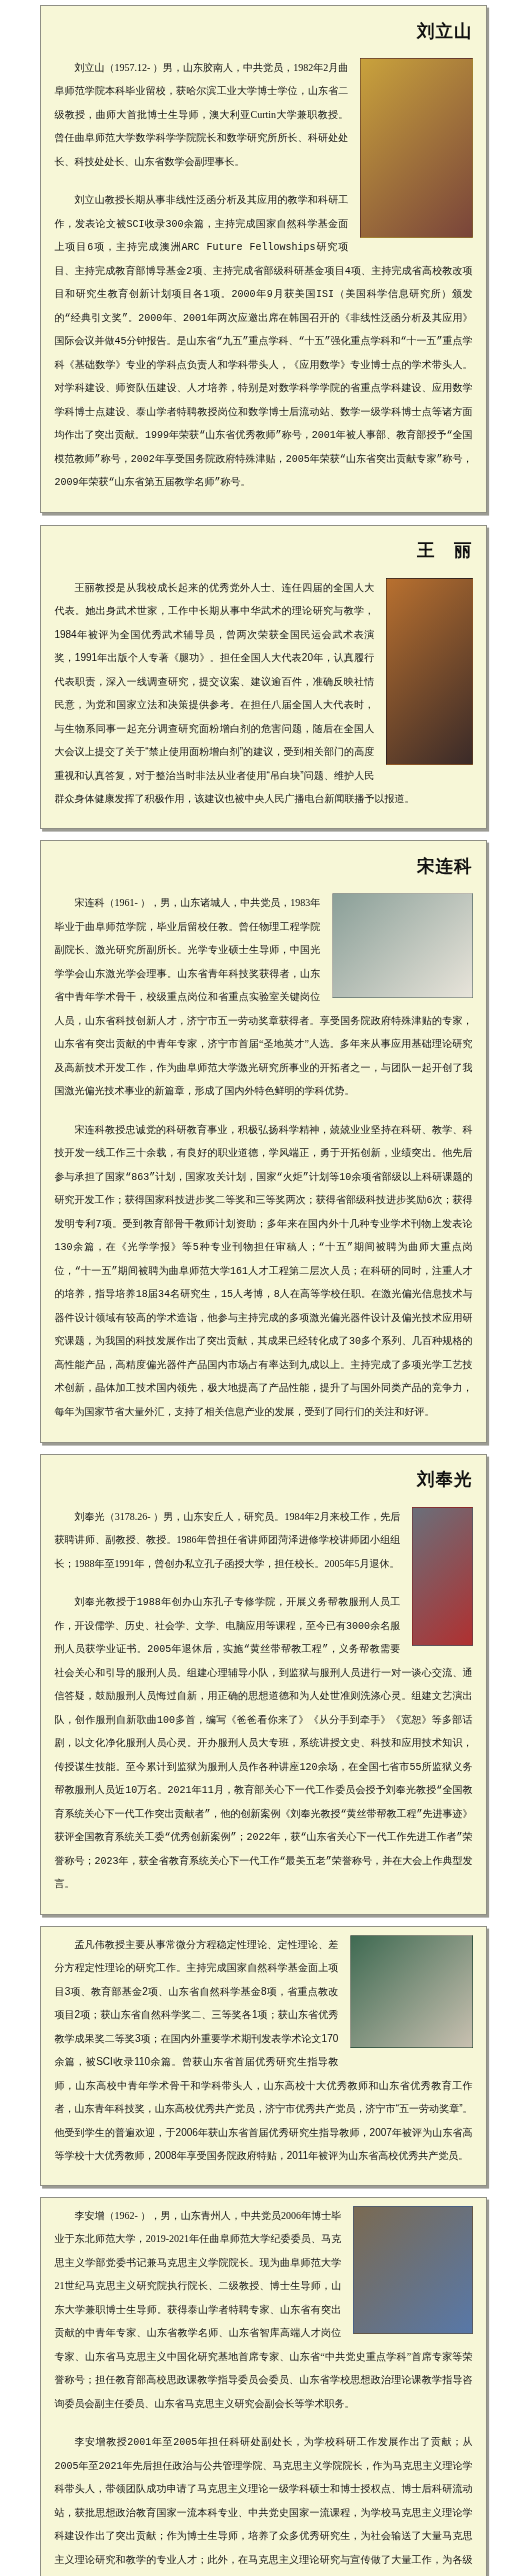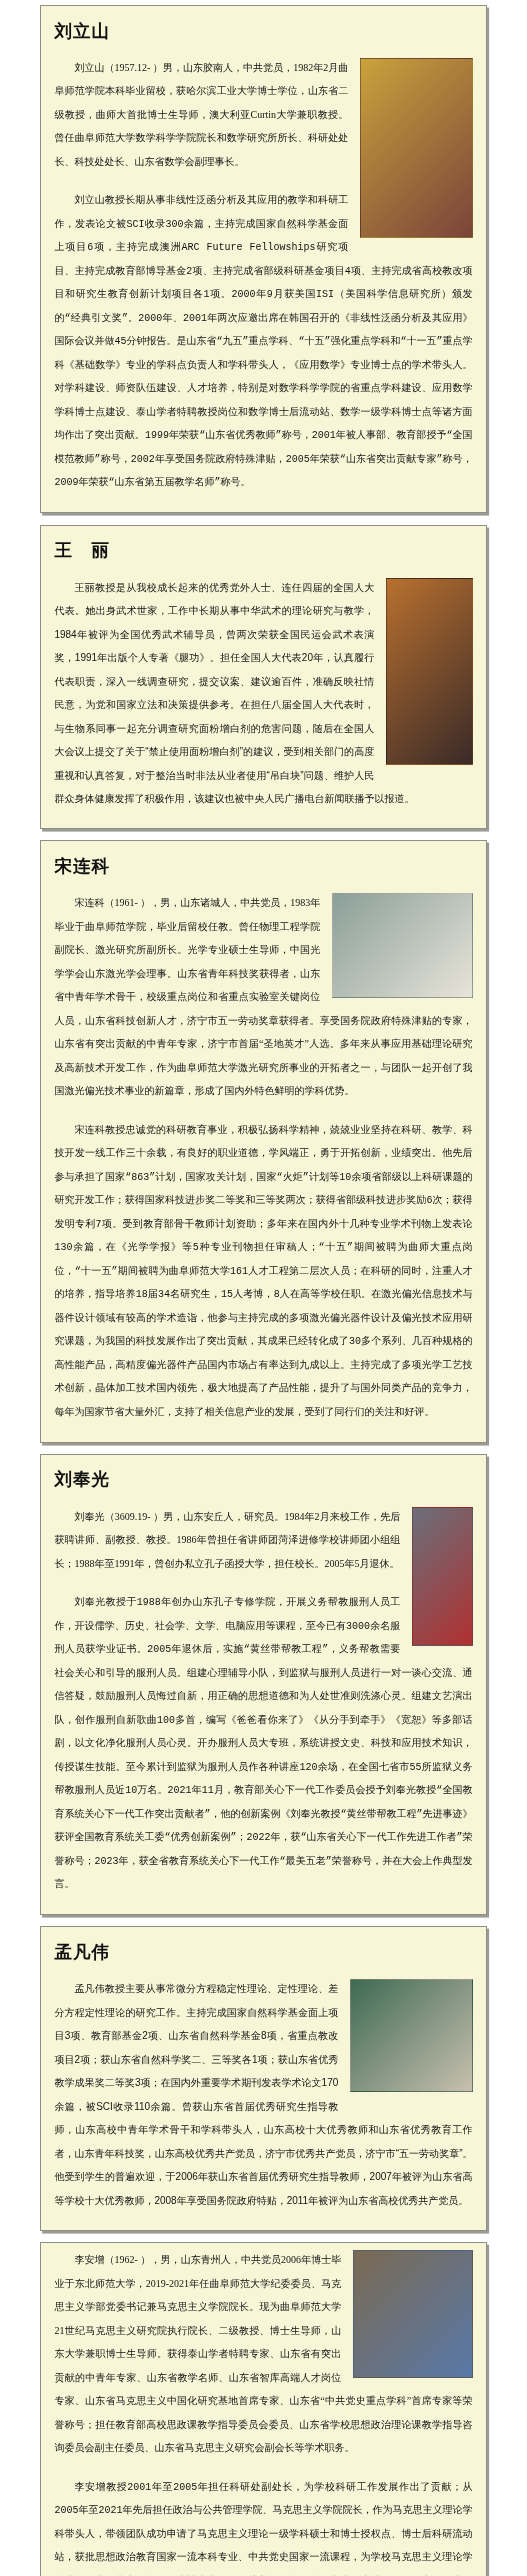--- a/index.html
+++ b/index.html
@@ -15,21 +15,21 @@
     background:var(--box-bg);
     border:1px solid var(--box-border);
     box-shadow:2.1px 2.6px 0 var(--box-shadow);
     margin:0 0 11.3px;
     padding:5.2px 13.4px 17.5px;
     overflow:hidden;
   }
   .profile-name{
     font-size:17.5px;
     font-weight:bold;
-    text-align:left;
+    text-align:right;
     letter-spacing:1px;
     margin:7.2px 0 13.4px;
     font-family:"Liberation Sans",sans-serif;
   }
   .profile-photo{
     float:right;
     margin:2.1px 0 8.2px 11.3px;
     border:0.5px solid rgba(0,0,0,0.18);
   }
   p.para{
@@ -64,26 +64,25 @@
   <div class="profile-box">
     <h1 class="profile-name">宋连科</h1>
     <div class="profile-photo" title="lab-optical-bench-man-white-shirt" style="width: 139px; height: 103px; background: linear-gradient(135deg, rgb(138, 159, 152), rgb(232, 228, 218));"></div>
     <p class="para kai">宋连科（1961- ），男，山东诸城人，中共党员，1983年毕业于曲阜师范学院，毕业后留校任教。曾任物理工程学院副院长、激光研究所副所长。光学专业硕士生导师，中国光学学会山东激光学会理事。山东省青年科技奖获得者，山东省中青年学术骨干，校级重点岗位和省重点实验室关键岗位人员，山东省科技创新人才，济宁市五一劳动奖章获得者。享受国务院政府特殊津贴的专家，山东省有突出贡献的中青年专家，济宁市首届“圣地英才”人选。多年来从事应用基础理论研究及高新技术开发工作，作为曲阜师范大学激光研究所事业的开拓者之一，与团队一起开创了我国激光偏光技术事业的新篇章，形成了国内外特色鲜明的学科优势。</p>
     <p class="para hei">宋连科教授忠诚党的科研教育事业，积极弘扬科学精神，兢兢业业坚持在科研、教学、科技开发一线工作三十余载，有良好的职业道德，学风端正，勇于开拓创新，业绩突出。他先后参与承担了国家“863”计划，国家攻关计划，国家“火炬”计划等10余项省部级以上科研课题的研究开发工作；获得国家科技进步奖二等奖和三等奖两次；获得省部级科技进步奖励6次；获得发明专利7项。受到教育部骨干教师计划资助；多年来在国内外十几种专业学术刊物上发表论130余篇，在《光学学报》等5种专业刊物担任审稿人；“十五”期间被聘为曲师大重点岗位，“十一五”期间被聘为曲阜师范大学161人才工程第二层次人员；在科研的同时，注重人才的培养，指导培养18届34名研究生，15人考博，8人在高等学校任职。在激光偏光信息技术与器件设计领域有较高的学术造诣，他参与主持完成的多项激光偏光器件设计及偏光技术应用研究课题，为我国的科技发展作出了突出贡献，其成果已经转化成了30多个系列、几百种规格的高性能产品，高精度偏光器件产品国内市场占有率达到九成以上。主持完成了多项光学工艺技术创新，晶体加工技术国内领先，极大地提高了产品性能，提升了与国外同类产品的竞争力，每年为国家节省大量外汇，支持了相关信息产业的发展，受到了同行们的关注和好评。</p>
   </div>
 
   <div class="profile-box">
     <h1 class="profile-name">刘奉光</h1>
     <div class="profile-photo" title="man-gray-coat-red-sash-certificate" style="width: 59px; height: 137px; background: linear-gradient(135deg, rgb(106, 111, 122), rgb(176, 48, 48));"></div>
-    <p class="para kai">刘奉光（3609.19- ）男，山东安丘人，研究员。1984年2月来校工作，先后获聘讲师、副教授、教授。1986年曾担任省讲师团菏泽进修学校讲师团小组组长；1988年至1991年，曾创办私立孔子函授大学，担任校长。2005年5月退休。</p>
+    <p class="para kai">刘奉光（3178.26- ）男，山东安丘人，研究员。1984年2月来校工作，先后获聘讲师、副教授、教授。1986年曾担任省讲师团菏泽进修学校讲师团小组组长；1988年至1991年，曾创办私立孔子函授大学，担任校长。2005年5月退休。</p>
     <p class="para hei">刘奉光教授于1988年创办山东孔子专修学院，开展义务帮教服刑人员工作，开设儒学、历史、社会学、文学、电脑应用等课程，至今已有3000余名服刑人员获学业证书。2005年退休后，实施“黄丝带帮教工程”，义务帮教需要社会关心和引导的服刑人员。组建心理辅导小队，到监狱与服刑人员进行一对一谈心交流、通信答疑，鼓励服刑人员悔过自新，用正确的思想道德和为人处世准则洗涤心灵。组建文艺演出队，创作服刑自新歌曲100多首，编写《爸爸看你来了》《从分手到牵手》《宽恕》等多部话剧，以文化净化服刑人员心灵。开办服刑人员大专班，系统讲授文史、科技和应用技术知识，传授谋生技能。至今累计到监狱为服刑人员作各种讲座120余场，在全国七省市55所监狱义务帮教服刑人员近10万名。2021年11月，教育部关心下一代工作委员会授予刘奉光教授“全国教育系统关心下一代工作突出贡献者”，他的创新案例《刘奉光教授“黄丝带帮教工程”先进事迹》获评全国教育系统关工委“优秀创新案例”；2022年，获“山东省关心下一代工作先进工作者”荣誉称号；2023年，获全省教育系统关心下一代工作“最美五老”荣誉称号，并在大会上作典型发言。</p>
   </div>
 
   <div class="profile-box">
-    <h1 class="profile-name">孟凡伟</h1>
     <div class="profile-photo" title="classroom-green-chalkboard-man-striped-shirt" style="width: 121px; height: 111px; background: linear-gradient(135deg, rgb(63, 106, 82), rgb(200, 192, 176));"></div>
     <p class="para hei">孟凡伟教授主要从事常微分方程稳定性理论、定性理论、差分方程定性理论的研究工作。主持完成国家自然科学基金面上项目3项、教育部基金2项、山东省自然科学基金8项，省重点教改项目2项；获山东省自然科学奖二、三等奖各1项；获山东省优秀教学成果奖二等奖3项；在国内外重要学术期刊发表学术论文170余篇，被SCI收录110余篇。曾获山东省首届优秀研究生指导教师，山东高校中青年学术骨干和学科带头人，山东高校十大优秀教师和山东省优秀教育工作者，山东青年科技奖，山东高校优秀共产党员，济宁市优秀共产党员，济宁市“五一劳动奖章”。他受到学生的普遍欢迎，于2006年获山东省首届优秀研究生指导教师，2007年被评为山东省高等学校十大优秀教师，2008年享受国务院政府特贴，2011年被评为山东省高校优秀共产党员。</p>
   </div>
 
   <div class="profile-box">
     <div class="profile-photo" title="office-bookshelf-man-blue-shirt-desk" style="width: 118px; height: 126px; background: linear-gradient(135deg, rgb(122, 106, 82), rgb(88, 120, 168));"></div>
     <p class="para kai">李安增（1962- ），男，山东青州人，中共党员2006年博士毕业于东北师范大学，2019-2021年任曲阜师范大学纪委委员、马克思主义学部党委书记兼马克思主义学院院长。现为曲阜师范大学21世纪马克思主义研究院执行院长、二级教授、博士生导师，山东大学兼职博士生导师。获得泰山学者特聘专家、山东省有突出贡献的中青年专家、山东省教学名师、山东省智库高端人才岗位专家、山东省马克思主义中国化研究基地首席专家、山东省“中共党史重点学科”首席专家等荣誉称号；担任教育部高校思政课教学指导委员会委员、山东省学校思想政治理论课教学指导咨询委员会副主任委员、山东省马克思主义研究会副会长等学术职务。</p>
     <p class="para hei">李安增教授2001年至2005年担任科研处副处长，为学校科研工作发展作出了贡献；从2005年至2021年先后担任政治与公共管理学院、马克思主义学院院长，作为马克思主义理论学科带头人，带领团队成功申请了马克思主义理论一级学科硕士和博士授权点、博士后科研流动站，获批思想政治教育国家一流本科专业、中共党史国家一流课程，为学校马克思主义理论学科建设作出了突出贡献；作为博士生导师，培养了众多优秀研究生，为社会输送了大量马克思主义理论研究和教学的专业人才；此外，在马克思主义理论研究与宣传做了大量工作，为各级政府机构、企事业单位做有关国家大政方针的报告近百场，获得山东省基层理论宣讲先进个人称号。他长期从事马克思主义中国化、中共党史方面的研究与教学工作。出版《中国共产党现代化理论研究》《当代中国现代化进程中的政权稳定问题研究》等论著10余部；在《政治学研究》《马克思主义研究》《中共党史研究》《当代世界与社会主义》《经济日报》等发表学术论文140余篇；承担国家社科基金课题3项、省部级课题6项；研究成果获教育部第八届高校人文社科奖二等奖1项，山东省优秀社会科学成果一等奖1项，山东省优秀教学成果一等奖2项，在全国马克思主义理论领域具有重要影响。</p>
   </div>
 

